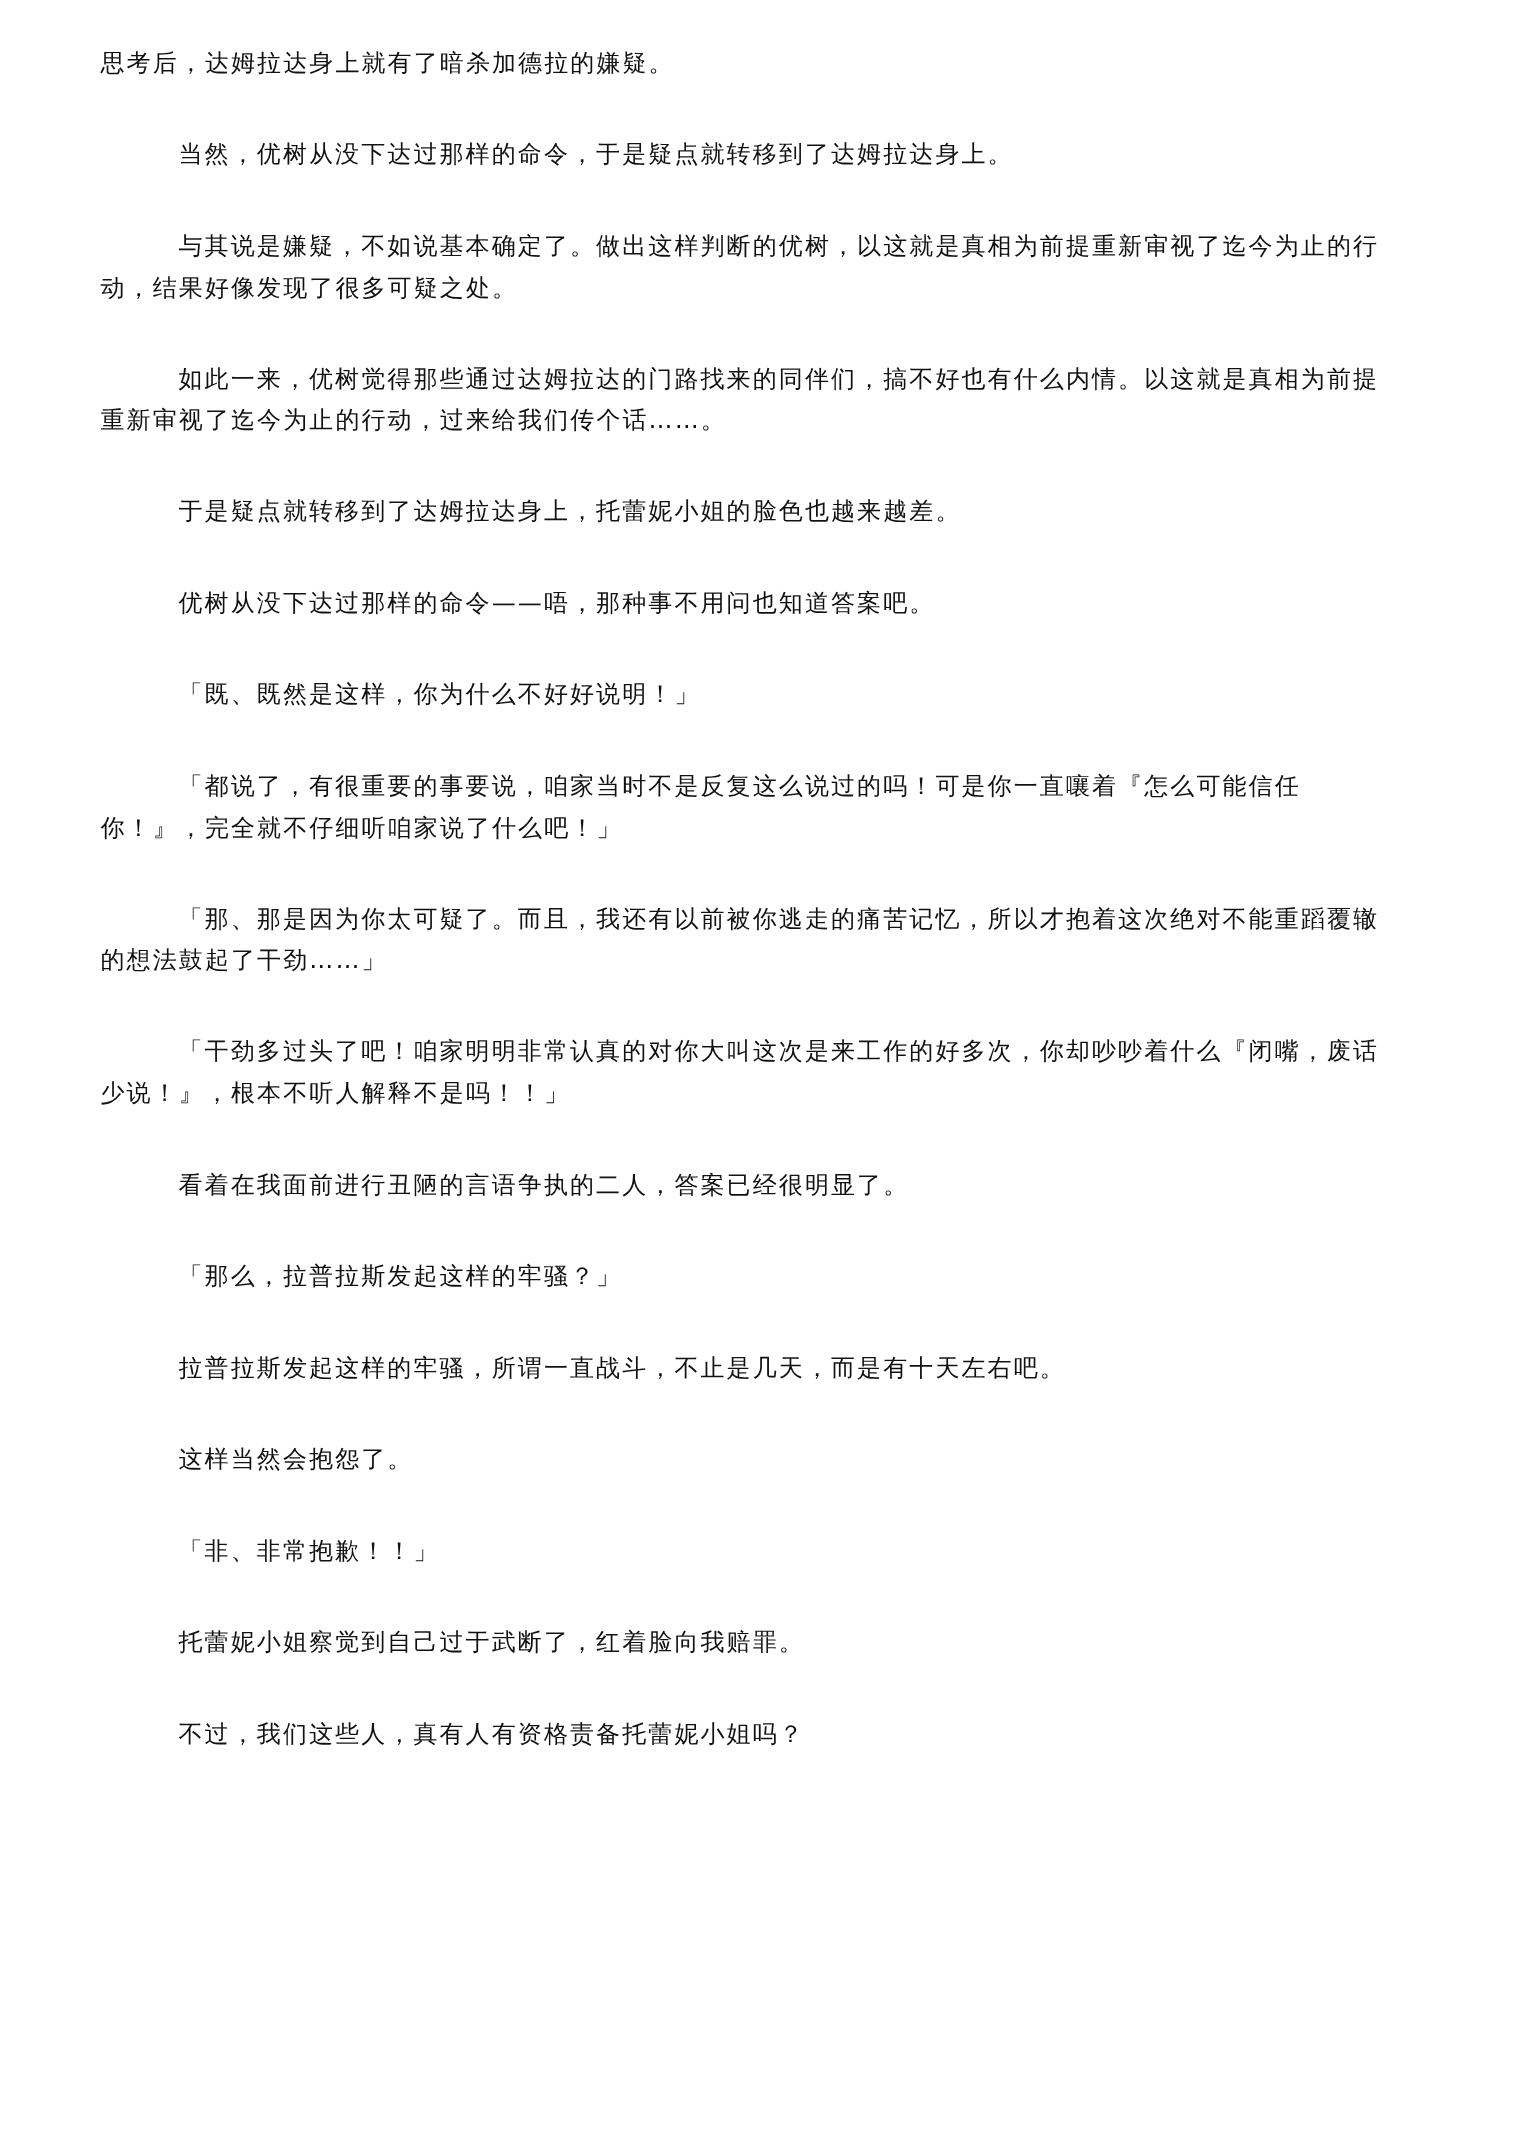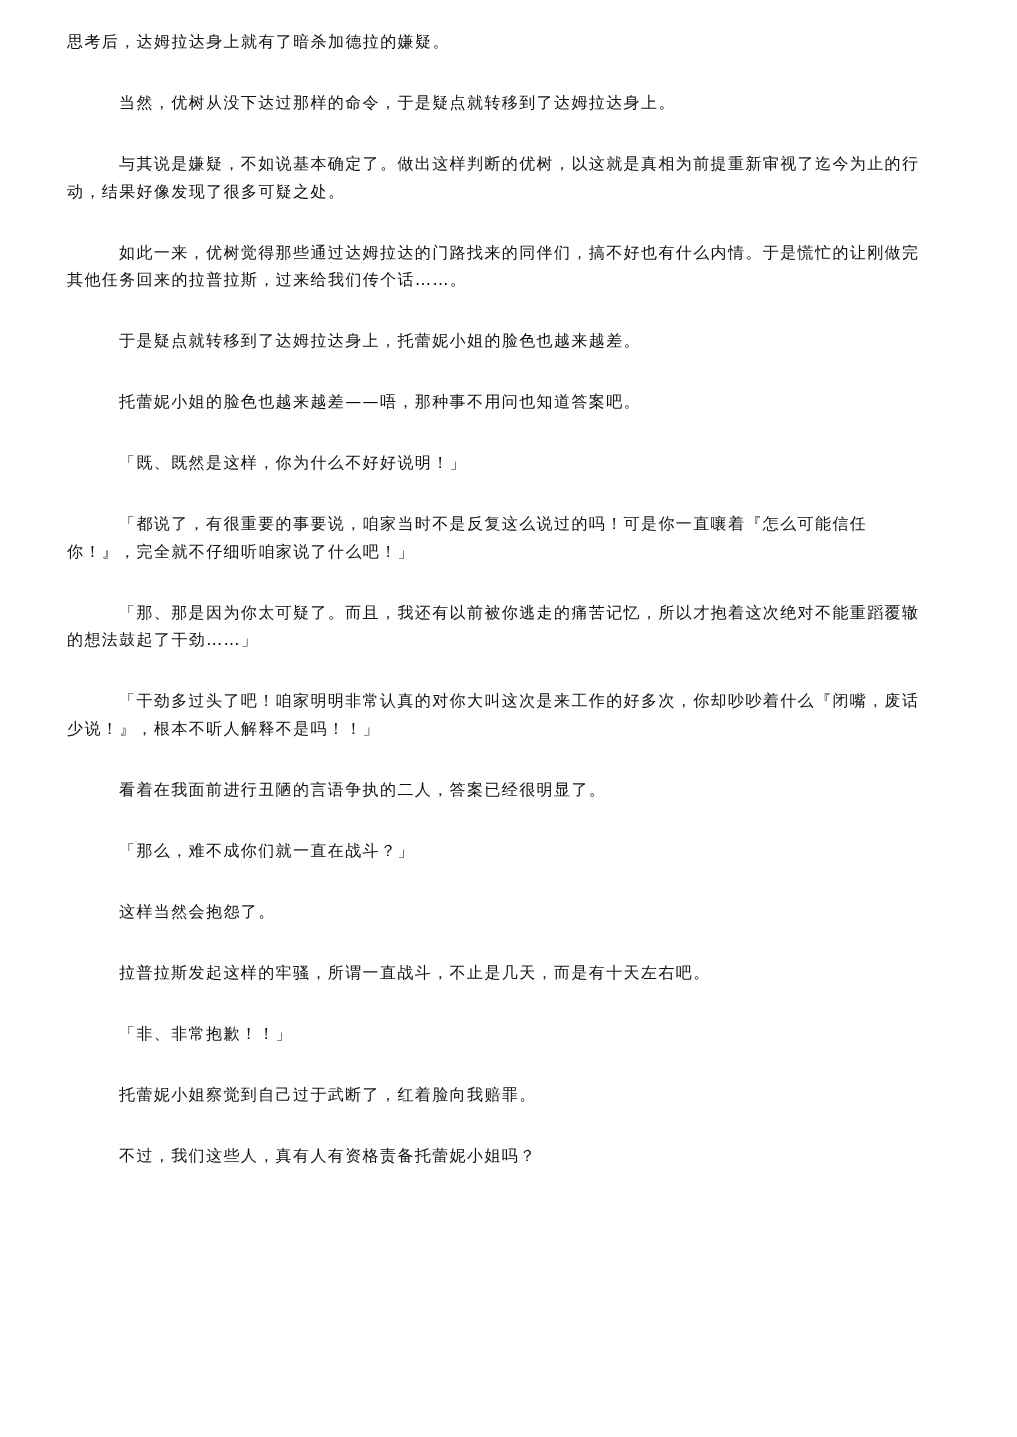--- a/index.html
+++ b/index.html
@@ -28,27 +28,27 @@
     }
     .para.noindent { text-indent: 0; }
   </style>
 </head>
 <body>
 
 <div class="page">
   <p class="para noindent">思考后，达姆拉达身上就有了暗杀加德拉的嫌疑。</p>
   <p class="para">当然，优树从没下达过那样的命令，于是疑点就转移到了达姆拉达身上。</p>
   <p class="para">与其说是嫌疑，不如说基本确定了。做出这样判断的优树，以这就是真相为前提重新审视了迄今为止的行动，结果好像发现了很多可疑之处。</p>
-  <p class="para">如此一来，优树觉得那些通过达姆拉达的门路找来的同伴们，搞不好也有什么内情。于是慌忙的让刚做完其他任务回来的拉普拉斯，过来给我们传个话……。</p>
+  <p class="para">如此一来，优树觉得那些通过达姆拉达的门路找来的同伴们，搞不好也有什么内情。以这就是真相为前提重新审视了迄今为止的行动，过来给我们传个话……。</p>
   <p class="para">于是疑点就转移到了达姆拉达身上，托蕾妮小姐的脸色也越来越差。</p>
-  <p class="para">托蕾妮小姐的脸色也越来越差——唔，那种事不用问也知道答案吧。</p>
+  <p class="para">优树从没下达过那样的命令——唔，那种事不用问也知道答案吧。</p>
   <p class="para">「既、既然是这样，你为什么不好好说明！」</p>
   <p class="para">「都说了，有很重要的事要说，咱家当时不是反复这么说过的吗！可是你一直嚷着『怎么可能信任你！』，完全就不仔细听咱家说了什么吧！」</p>
   <p class="para">「那、那是因为你太可疑了。而且，我还有以前被你逃走的痛苦记忆，所以才抱着这次绝对不能重蹈覆辙的想法鼓起了干劲……」</p>
   <p class="para">「干劲多过头了吧！咱家明明非常认真的对你大叫这次是来工作的好多次，你却吵吵着什么『闭嘴，废话少说！』，根本不听人解释不是吗！！」</p>
   <p class="para">看着在我面前进行丑陋的言语争执的二人，答案已经很明显了。</p>
-  <p class="para">「那么，难不成你们就一直在战斗？」</p>
+  <p class="para">「那么，拉普拉斯发起这样的牢骚？」</p>
+  <p class="para">拉普拉斯发起这样的牢骚，所谓一直战斗，不止是几天，而是有十天左右吧。</p>
   <p class="para">这样当然会抱怨了。</p>
-  <p class="para">拉普拉斯发起这样的牢骚，所谓一直战斗，不止是几天，而是有十天左右吧。</p>
   <p class="para">「非、非常抱歉！！」</p>
   <p class="para">托蕾妮小姐察觉到自己过于武断了，红着脸向我赔罪。</p>
   <p class="para">不过，我们这些人，真有人有资格责备托蕾妮小姐吗？</p>
 </div>
 
 </body></html>

